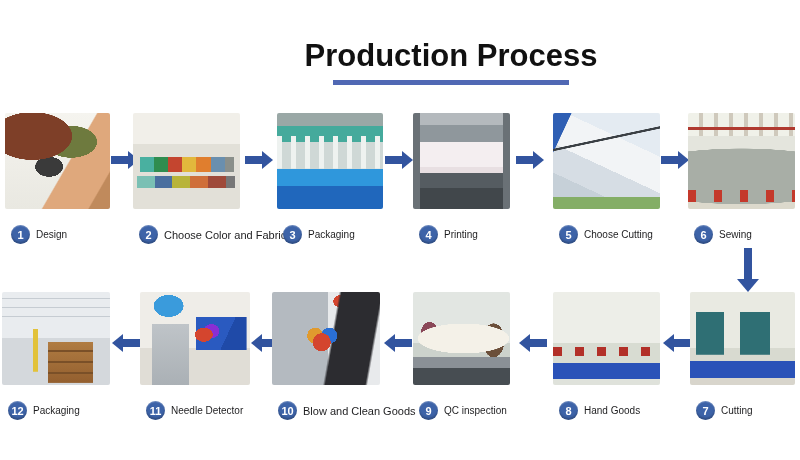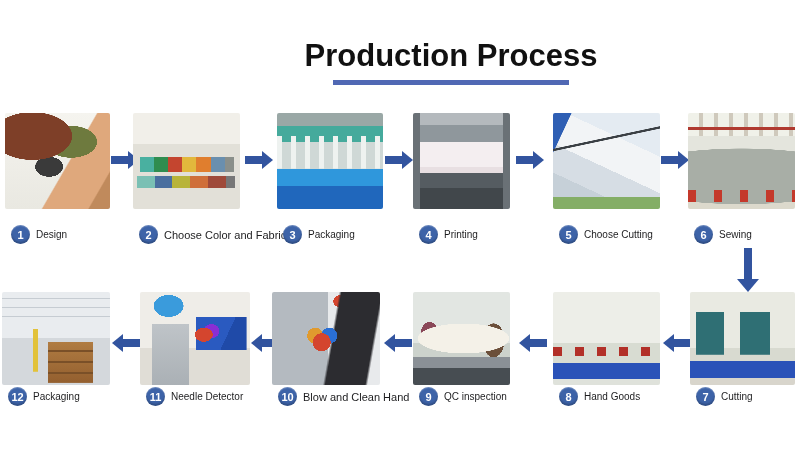--- a/index.html
+++ b/index.html
@@ -21,21 +21,21 @@
   .photo{
     position:absolute;left:0;top:0;width:100%;border-radius:2px;
     background-repeat:no-repeat;background-color:#e8e8e2;
   }
   .row1 .photo{height:96px;}
   .row2 .photo{height:93px;}
   .caption{
     position:absolute;left:6px;display:flex;align-items:center;gap:6px;white-space:nowrap;
   }
   .row1 .caption{top:112px;}
-  .row2 .caption{top:95px;justify-content:space-between;}
+  .row2 .caption{top:109px;justify-content:space-between;}
   .badge{
     flex:0 0 auto;width:19px;height:19px;border-radius:50%;
     background:var(--badge,#3d63a8);color:#fff;font-weight:bold;font-size:11px;
     display:flex;align-items:center;justify-content:center;
     box-shadow:inset 0 -2px 2px rgba(0,0,0,.22), inset 0 1px 1px rgba(255,255,255,.25);
   }
   .label{font-size:10px;color:#1d1d1f;}
   .label.small{font-size:11px;}
   
   .arrow{position:absolute;}
@@ -226,21 +226,21 @@
       <span class="badge">11</span>
       <span class="label">Needle Detector</span>
     </div>
   </div>
   <div class="arrow arrow-left al2"></div>
 
   <div class="step row2 s10">
     <div class="photo p10"></div>
     <div class="caption">
       <span class="badge">10</span>
-      <span class="label small">Blow and Clean Hand</span>
+      <span class="label small">Blow and Clean Goods</span>
     </div>
   </div>
   <div class="arrow arrow-left al3"></div>
 
   <div class="step row2 s9">
     <div class="photo p9"></div>
     <div class="caption">
       <span class="badge">9</span>
       <span class="label">QC inspection</span>
     </div>

